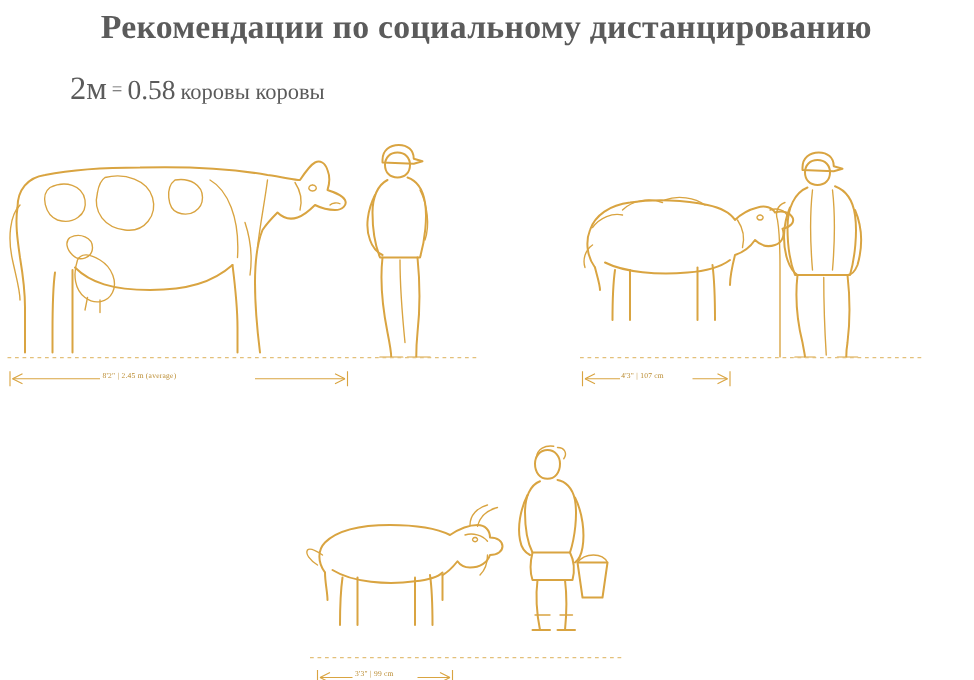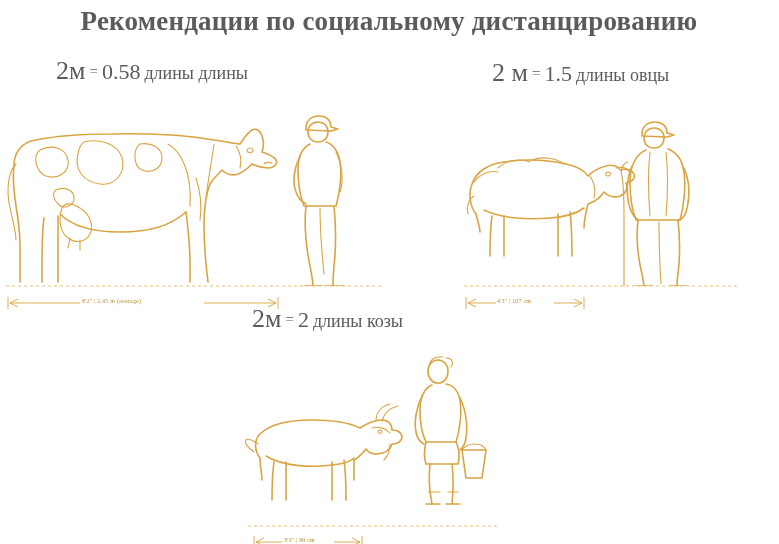--- a/index.html
+++ b/index.html
@@ -73,21 +73,21 @@
 <div class="page">
 
   <div class="title">Рекомендации по социальному дистанцированию</div>
 
   <div class="panel" style="left:0px; top:52px; width:390px; height:240px;">
 
     <div class="caption" style="left:56px; top:4px;">
       <span class="big">2м</span>
       <span class="eq">=</span>
       <span class="num">0.58</span>
-      <span class="small">длины длины</span>
+      <span class="small">коровы коровы</span>
     </div>
 
     <svg width="390" height="200" viewBox="0 0 390 200" style="position:absolute; left:0; top:34px;">
 
       <path class="ln" d="M14 80
         C 14 66, 22 56, 36 54
         C 56 50, 80 48, 112 48
         C 150 47, 186 49, 214 54
         C 228 56, 236 58, 240 58
         C 244 52, 248 46, 252 44
@@ -160,26 +160,20 @@
       <path class="dim" d="M270 11 L 262 7 M270 11 L 262 15"></path>
       <path class="dim" d="M2 5 L 2 17"></path>
       <path class="dim" d="M272 5 L 272 17"></path>
       <rect x="74" y="4" width="124" height="14" fill="#ffffff"></rect>
     </svg>
     <div class="dimtext" style="left:82px; top:246px;">8'2" | 2.45 m (average)</div>
   </div>
 
   <div class="panel" style="left:440px; top:52px; width:339px; height:240px;">
 
-    <div class="caption" style="left:52px; top:6px;">
-      <span class="big">2 м</span>
-      <span class="eq">=</span>
-      <span class="num">1.5</span>
-      <span class="small">длины овцы</span>
-    </div>
 
     <svg width="339" height="200" viewBox="0 0 339 200" style="position:absolute; left:0; top:34px;">
 
       <path class="ln" d="M36 128
         C 30 120, 28 108, 32 98
         C 36 86, 48 78, 64 76
         C 84 73, 108 74, 126 78
         C 136 80, 144 84, 148 90
         C 152 86, 158 82, 166 80
         C 172 78, 178 80, 180 84
@@ -240,26 +234,20 @@
       <path class="dim" d="M118 11 L 110 7 M118 11 L 110 15"></path>
       <path class="dim" d="M2 5 L 2 17"></path>
       <path class="dim" d="M120 5 L 120 17"></path>
       <rect x="32" y="4" width="58" height="14" fill="#ffffff"></rect>
     </svg>
     <div class="dimtext" style="left:57px; top:246px;">4'3" | 107 cm</div>
   </div>
 
   <div class="panel" style="left:200px; top:300px; width:380px; height:240px;">
 
-    <div class="caption" style="left:52px; top:4px;">
-      <span class="big">2м</span>
-      <span class="eq">=</span>
-      <span class="num">2</span>
-      <span class="small">длины козы</span>
-    </div>
 
     <svg width="380" height="190" viewBox="0 0 380 190" style="position:absolute; left:0; top:38px;">
 
       <path class="ln" d="M60 120
         C 54 112, 54 102, 60 96
         C 70 86, 90 82, 112 82
         C 132 82, 150 85, 160 90
         C 166 86, 174 82, 182 82
         C 188 82, 192 86, 192 92
         C 198 92, 202 95, 202 99

